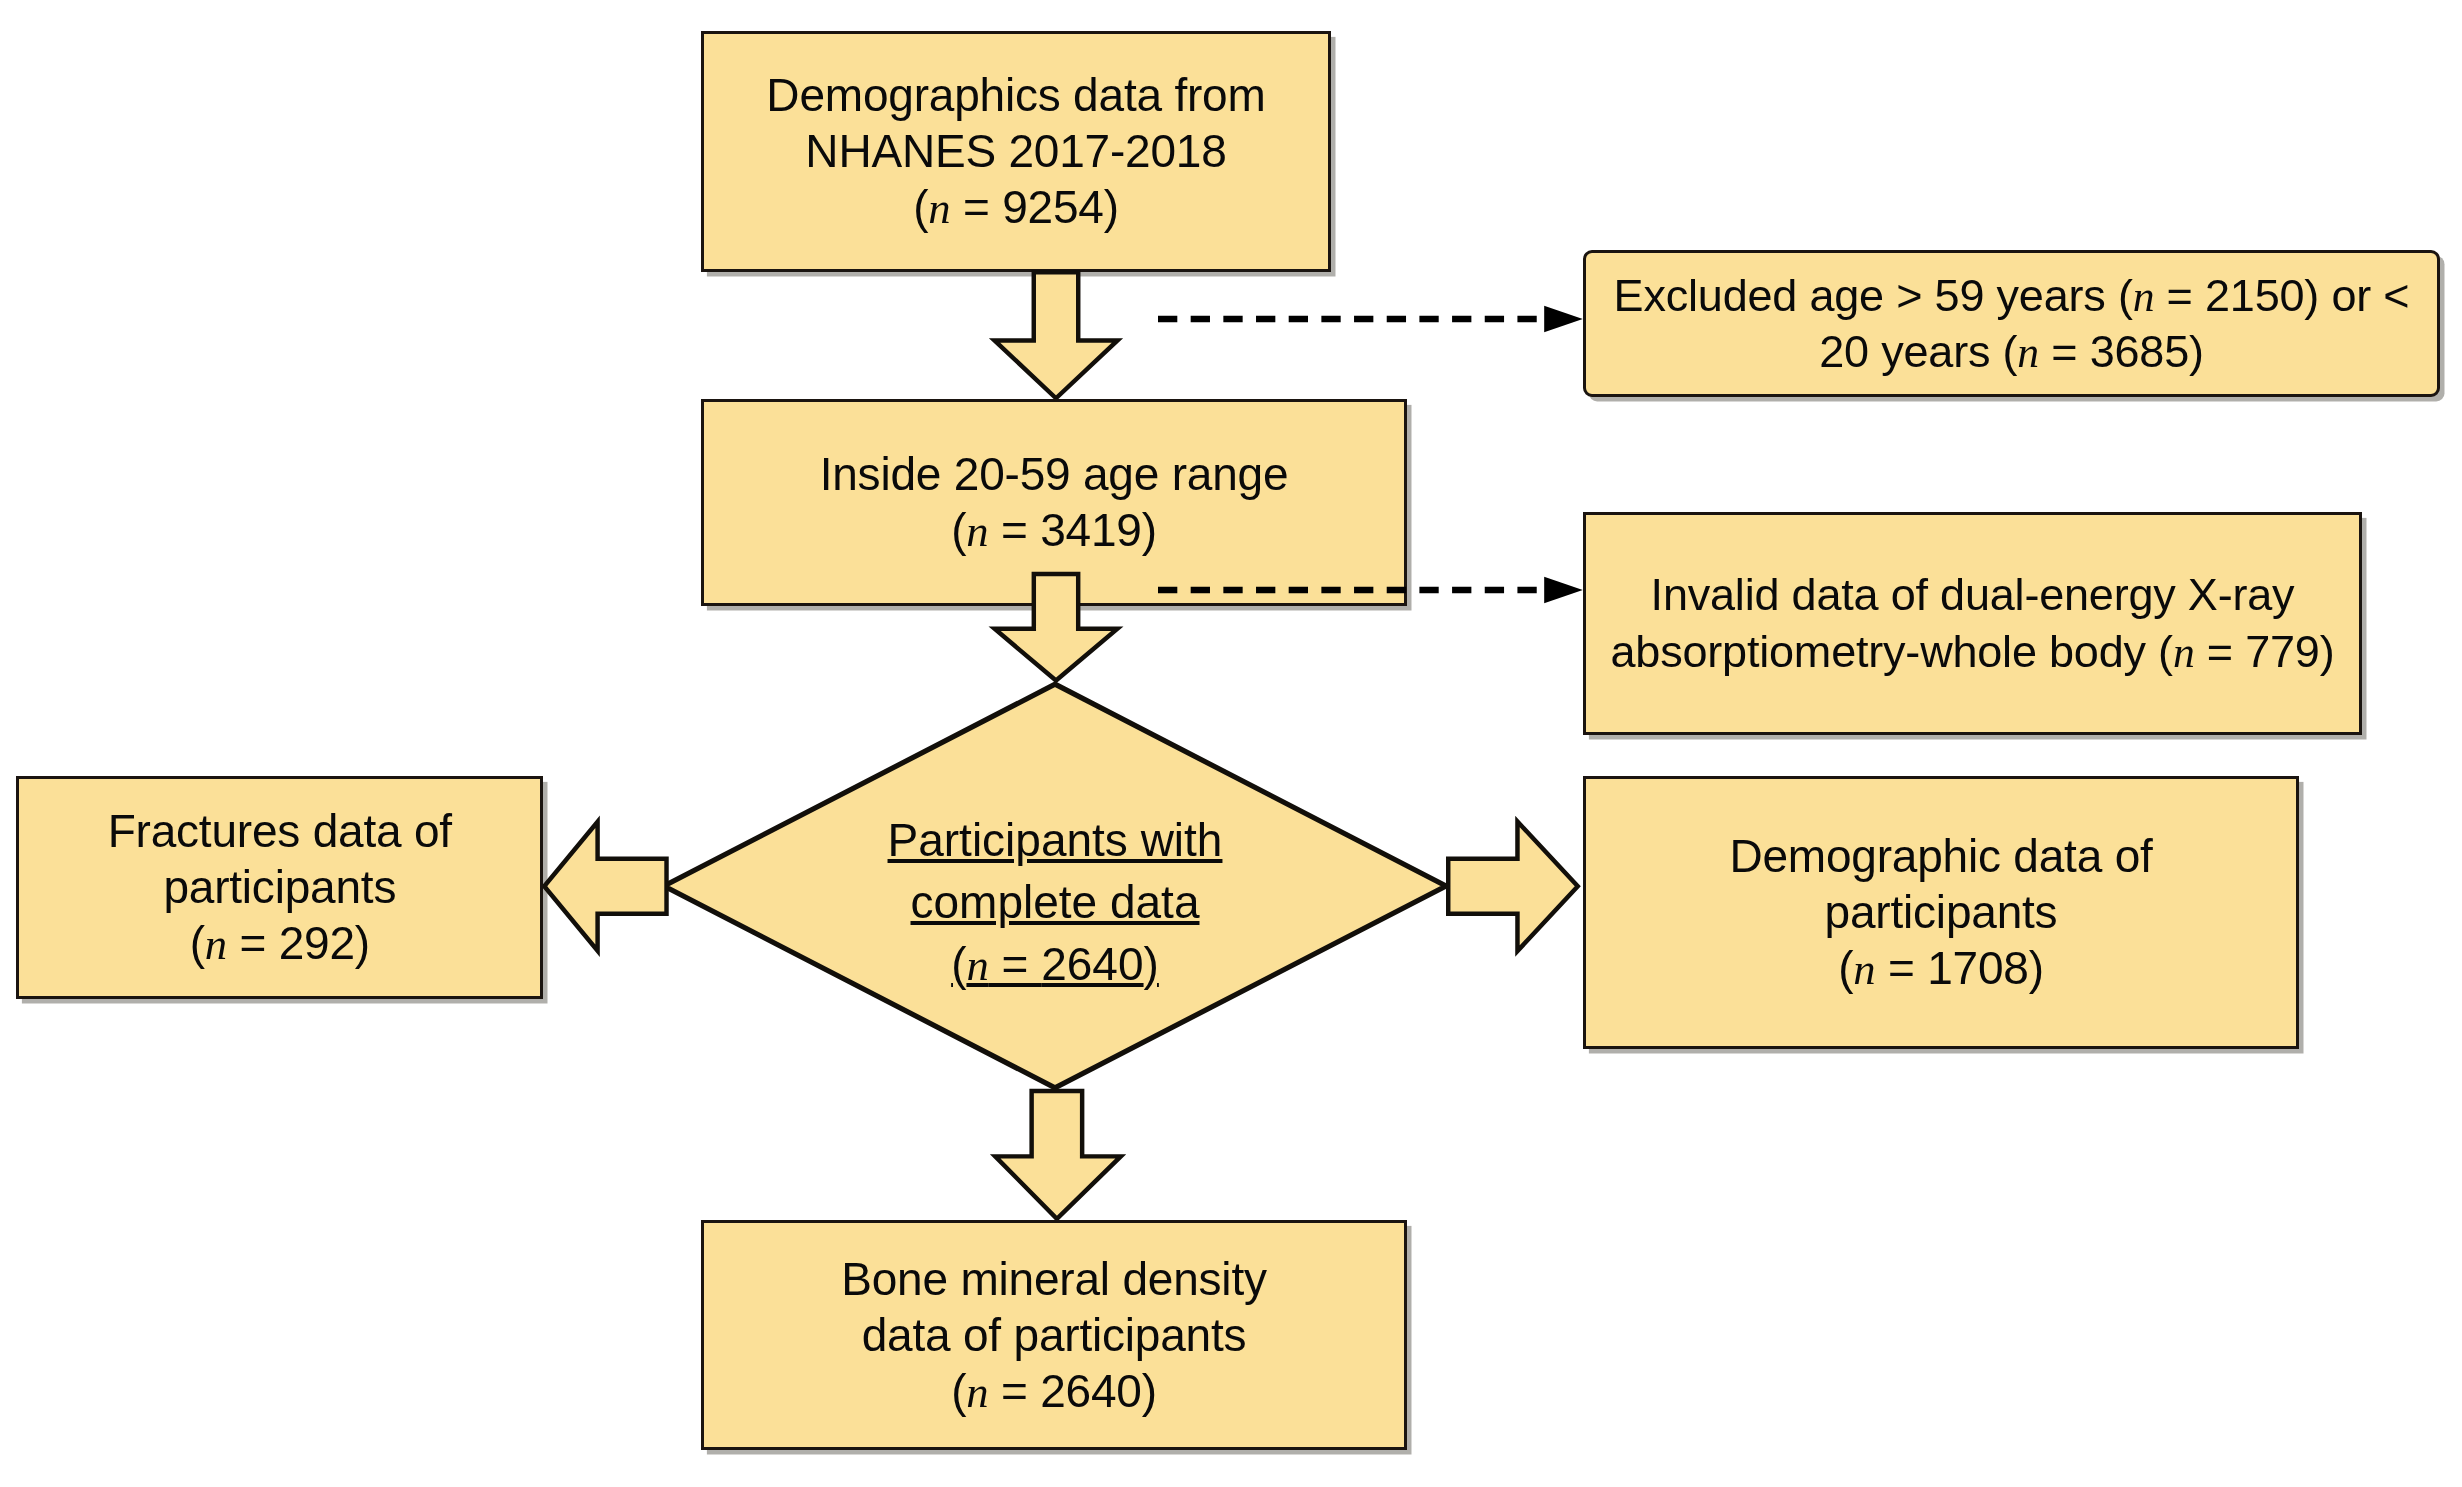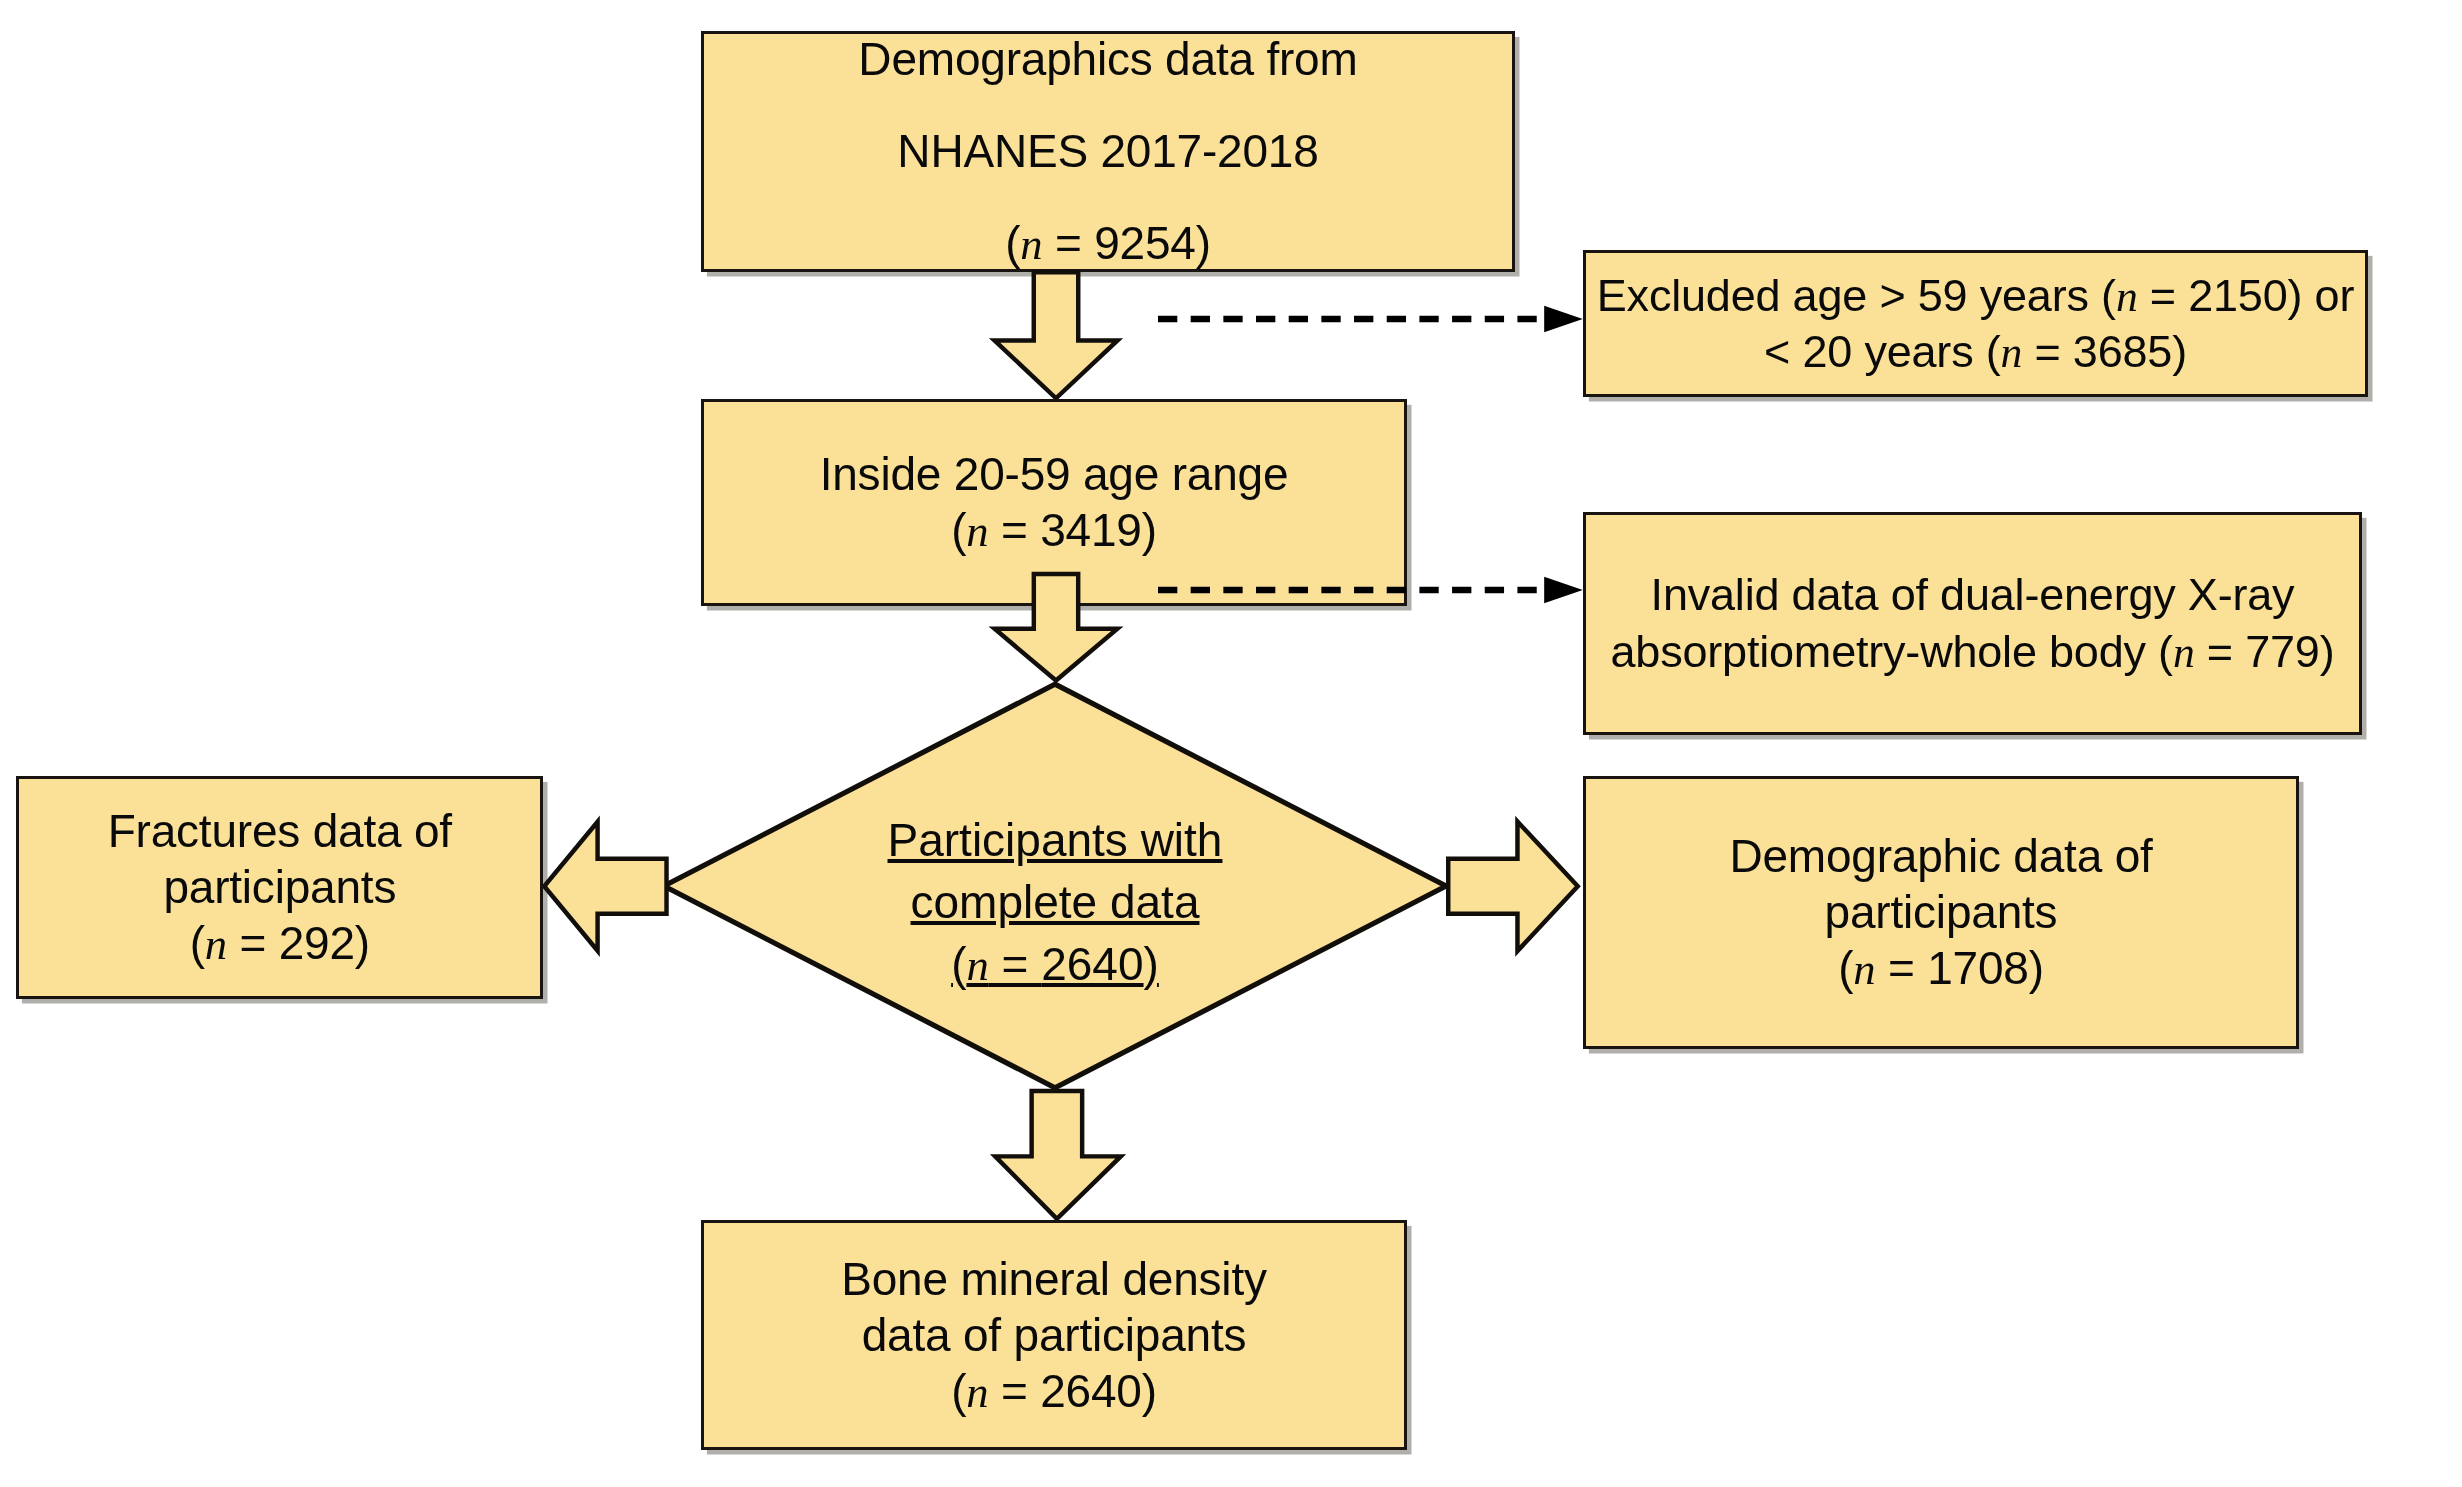--- a/index.html
+++ b/index.html
@@ -97,36 +97,36 @@
   }
   .dashconn polygon {
     fill: #000000;
   }
 </style>
 </head>
 <body>
 
 <div id="canvas">
 
-  <div class="node" style="left:701px; top:31px; width:814px; height:241px;gap:36px;">
+  <div class="node" style="left:701px; top:31px; width:630px; height:241px;">
     <span class="line">Demographics data from</span>
     <span class="line">NHANES 2017-2018</span>
     <span class="line">(<i class="nvar">n</i><span> = </span><span>9254</span>)</span>
   </div>
 
   <svg class="blockarrow" style="left:993px; top:272px; width:126px; height:128px;" viewBox="0 0 170 172">
     <polygon points="55,0 115,0 115,92 168,92 85,170 2,92 55,92"></polygon>
   </svg>
 
   <svg class="dashconn" style="left:1158px; top:304px; width:427px; height:30px;" viewBox="0 0 575 40">
     <line x1="0" y1="20" x2="520" y2="20"></line>
     <polygon points="520,2 572,20 520,38"></polygon>
   </svg>
 
-  <div class="node" style="left:1583px; top:250px; width:785px; height:147px; font-size:45px; line-height:1.24;">
+  <div class="node" style="left:1583px; top:250px; width:857px; height:147px; font-size:45px; line-height:1.24;border-radius:9px;">
     <span class="line wrap"><span>Excluded age &gt; 59 years (</span><i class="nvar">n</i><span> = 2150) or &lt; 20 years (</span><i class="nvar">n</i><span> = 3685)</span></span>
   </div>
 
   <div class="node" style="left:701px; top:399px; width:706px; height:207px;">
     <span class="line">Inside 20-59 age range</span>
     <span class="line">(<i class="nvar">n</i> = <span>3419</span>)</span>
   </div>
 
   <svg class="blockarrow" style="left:993px; top:574px; width:126px; height:108px;" viewBox="0 0 170 146">
     <polygon points="55,0 115,0 115,74 168,74 85,144 2,74 55,74"></polygon>

